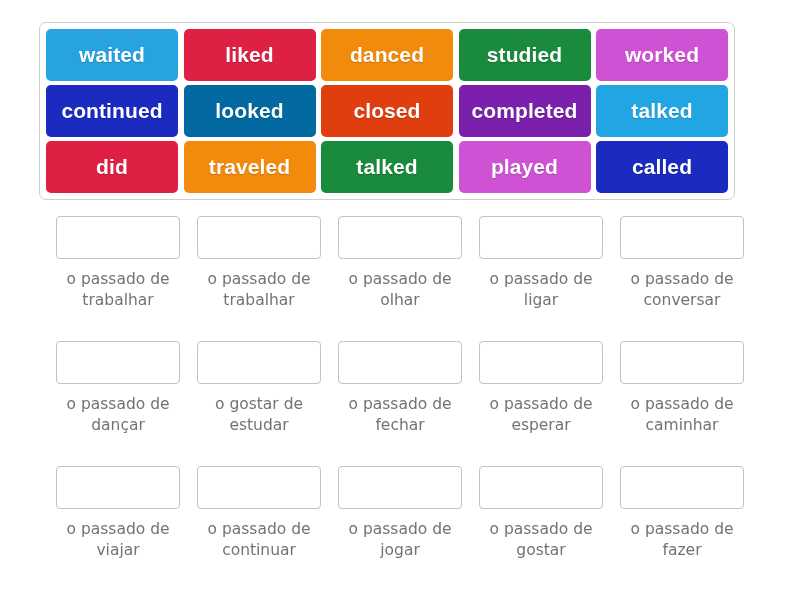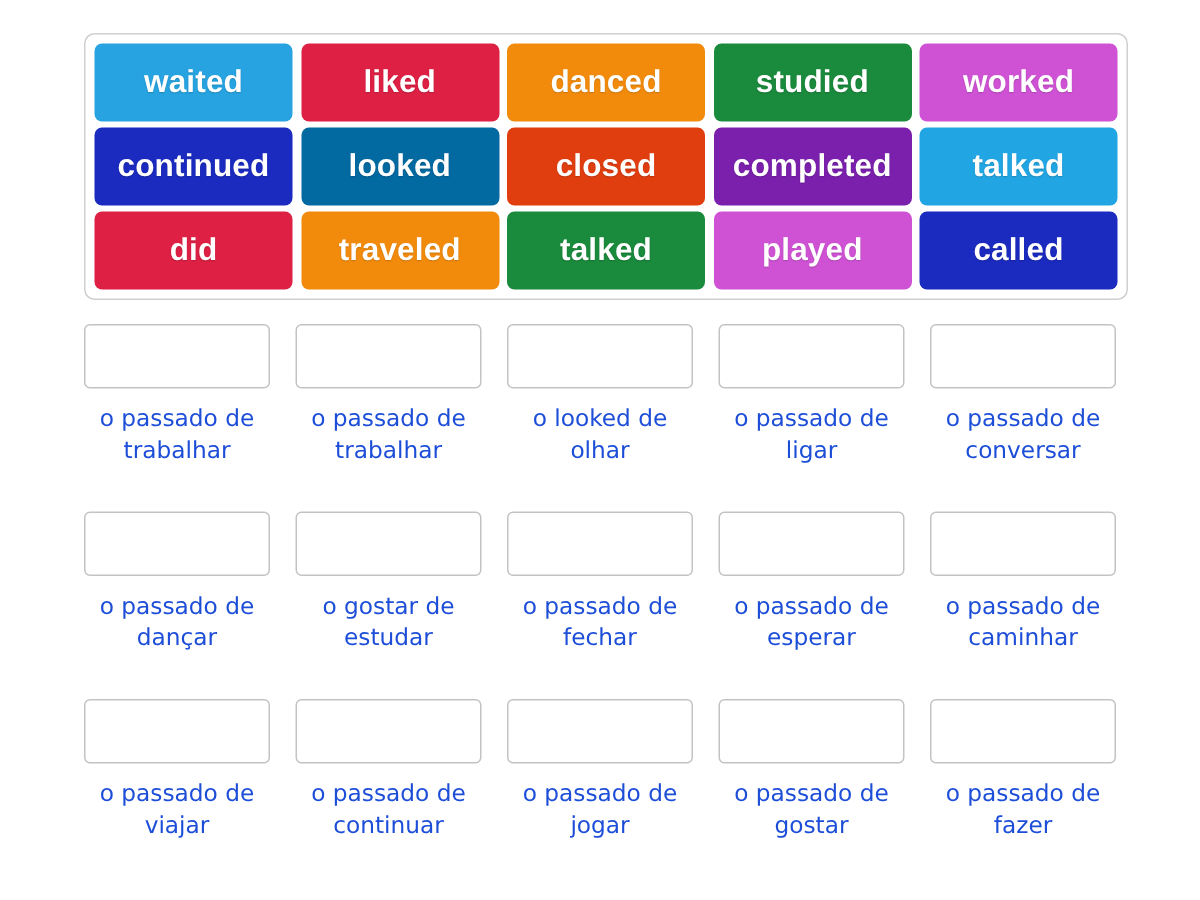--- a/index.html
+++ b/index.html
@@ -16,21 +16,21 @@
 
   #activity {
     position: relative;
     width: 800px;
     height: 600px;
   }
 
   
   .tile-bank {
     position: absolute;
-    left: 56px;
+    left: 39px;
     top: 22px;
     width: 696px;
     height: 178px;
     box-sizing: border-box;
     border: 1px solid #cfcfcf;
     border-radius: 7px;
     background: #ffffff;
     padding: 6px 6px;
     display: flex;
     flex-direction: column;
@@ -93,21 +93,21 @@
     background: #ffffff;
     margin-top: 8px;
   }
 
   .answer-label {
     margin-top: 10px;
     width: 132px;
     text-align: center;
     font-size: 15.5px;
     line-height: 21px;
-    color: #1d4ed8;
+    color: #737373;
     font-family: "DejaVu Sans", sans-serif;
     word-wrap: break-word;
   }
 </style>
 </head>
 <body>
 
 <div id="activity">
 
   <div class="tile-bank">
@@ -144,21 +144,21 @@
       <div class="answer-cell">
         <div class="drop-box"></div>
         <div class="answer-label">o passado de trabalhar</div>
       </div>
       <div class="answer-cell">
         <div class="drop-box"></div>
         <div class="answer-label">o passado de trabalhar</div>
       </div>
       <div class="answer-cell">
         <div class="drop-box"></div>
-        <div class="answer-label">o looked de olhar</div>
+        <div class="answer-label">o passado de olhar</div>
       </div>
       <div class="answer-cell">
         <div class="drop-box"></div>
         <div class="answer-label">o passado de ligar</div>
       </div>
       <div class="answer-cell">
         <div class="drop-box"></div>
         <div class="answer-label">o passado de conversar</div>
       </div>
     </div>

